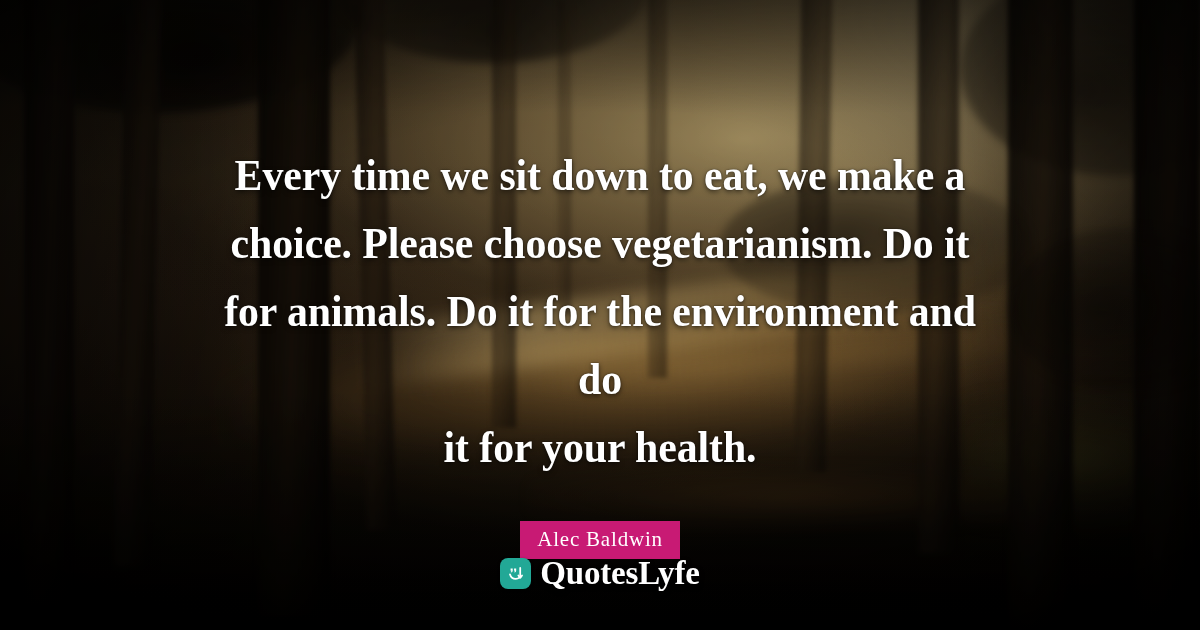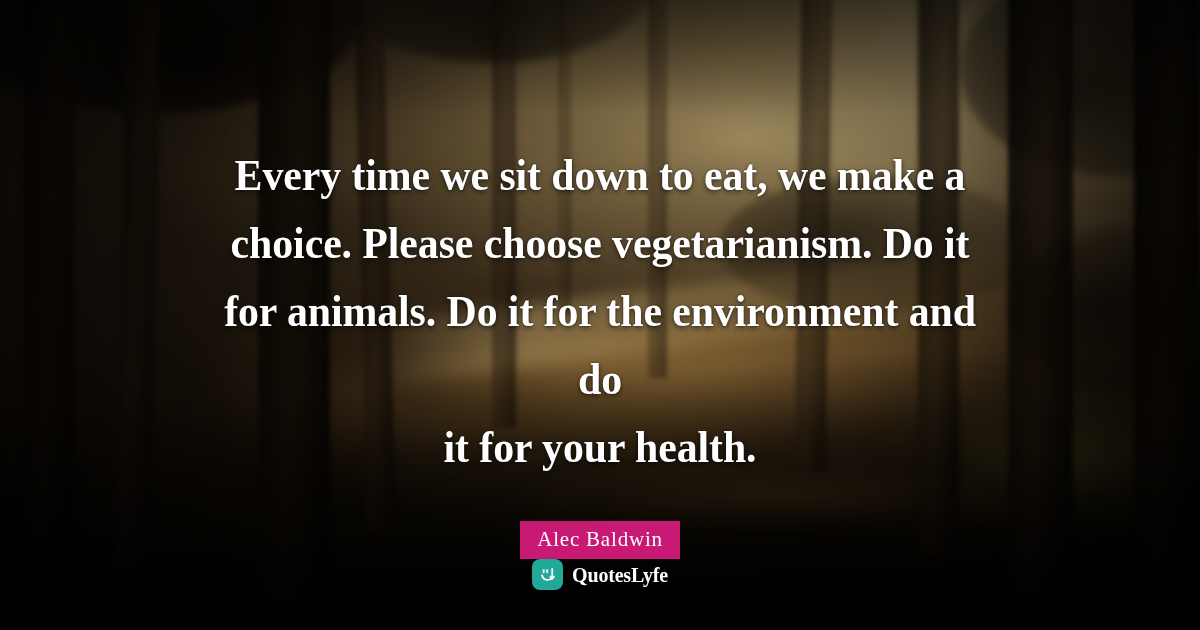--- a/index.html
+++ b/index.html
@@ -210,21 +210,21 @@
     width:31px; height:31px;
     border-radius:8px;
     background:#22a896;
     display:flex; align-items:center; justify-content:center;
     box-shadow:0 1px 3px rgba(0,0,0,0.5);
   }
   .brand-name {
     color:#ffffff;
     font-family:"Liberation Serif", serif;
     font-weight:700;
-    font-size:20px;
+    font-size:33px;
     line-height:1;
     letter-spacing:-0.2px;
     text-shadow:0 2px 5px rgba(0,0,0,0.6);
   }
 </style>
 </head>
 <body>
 
 <div class="card">
 

